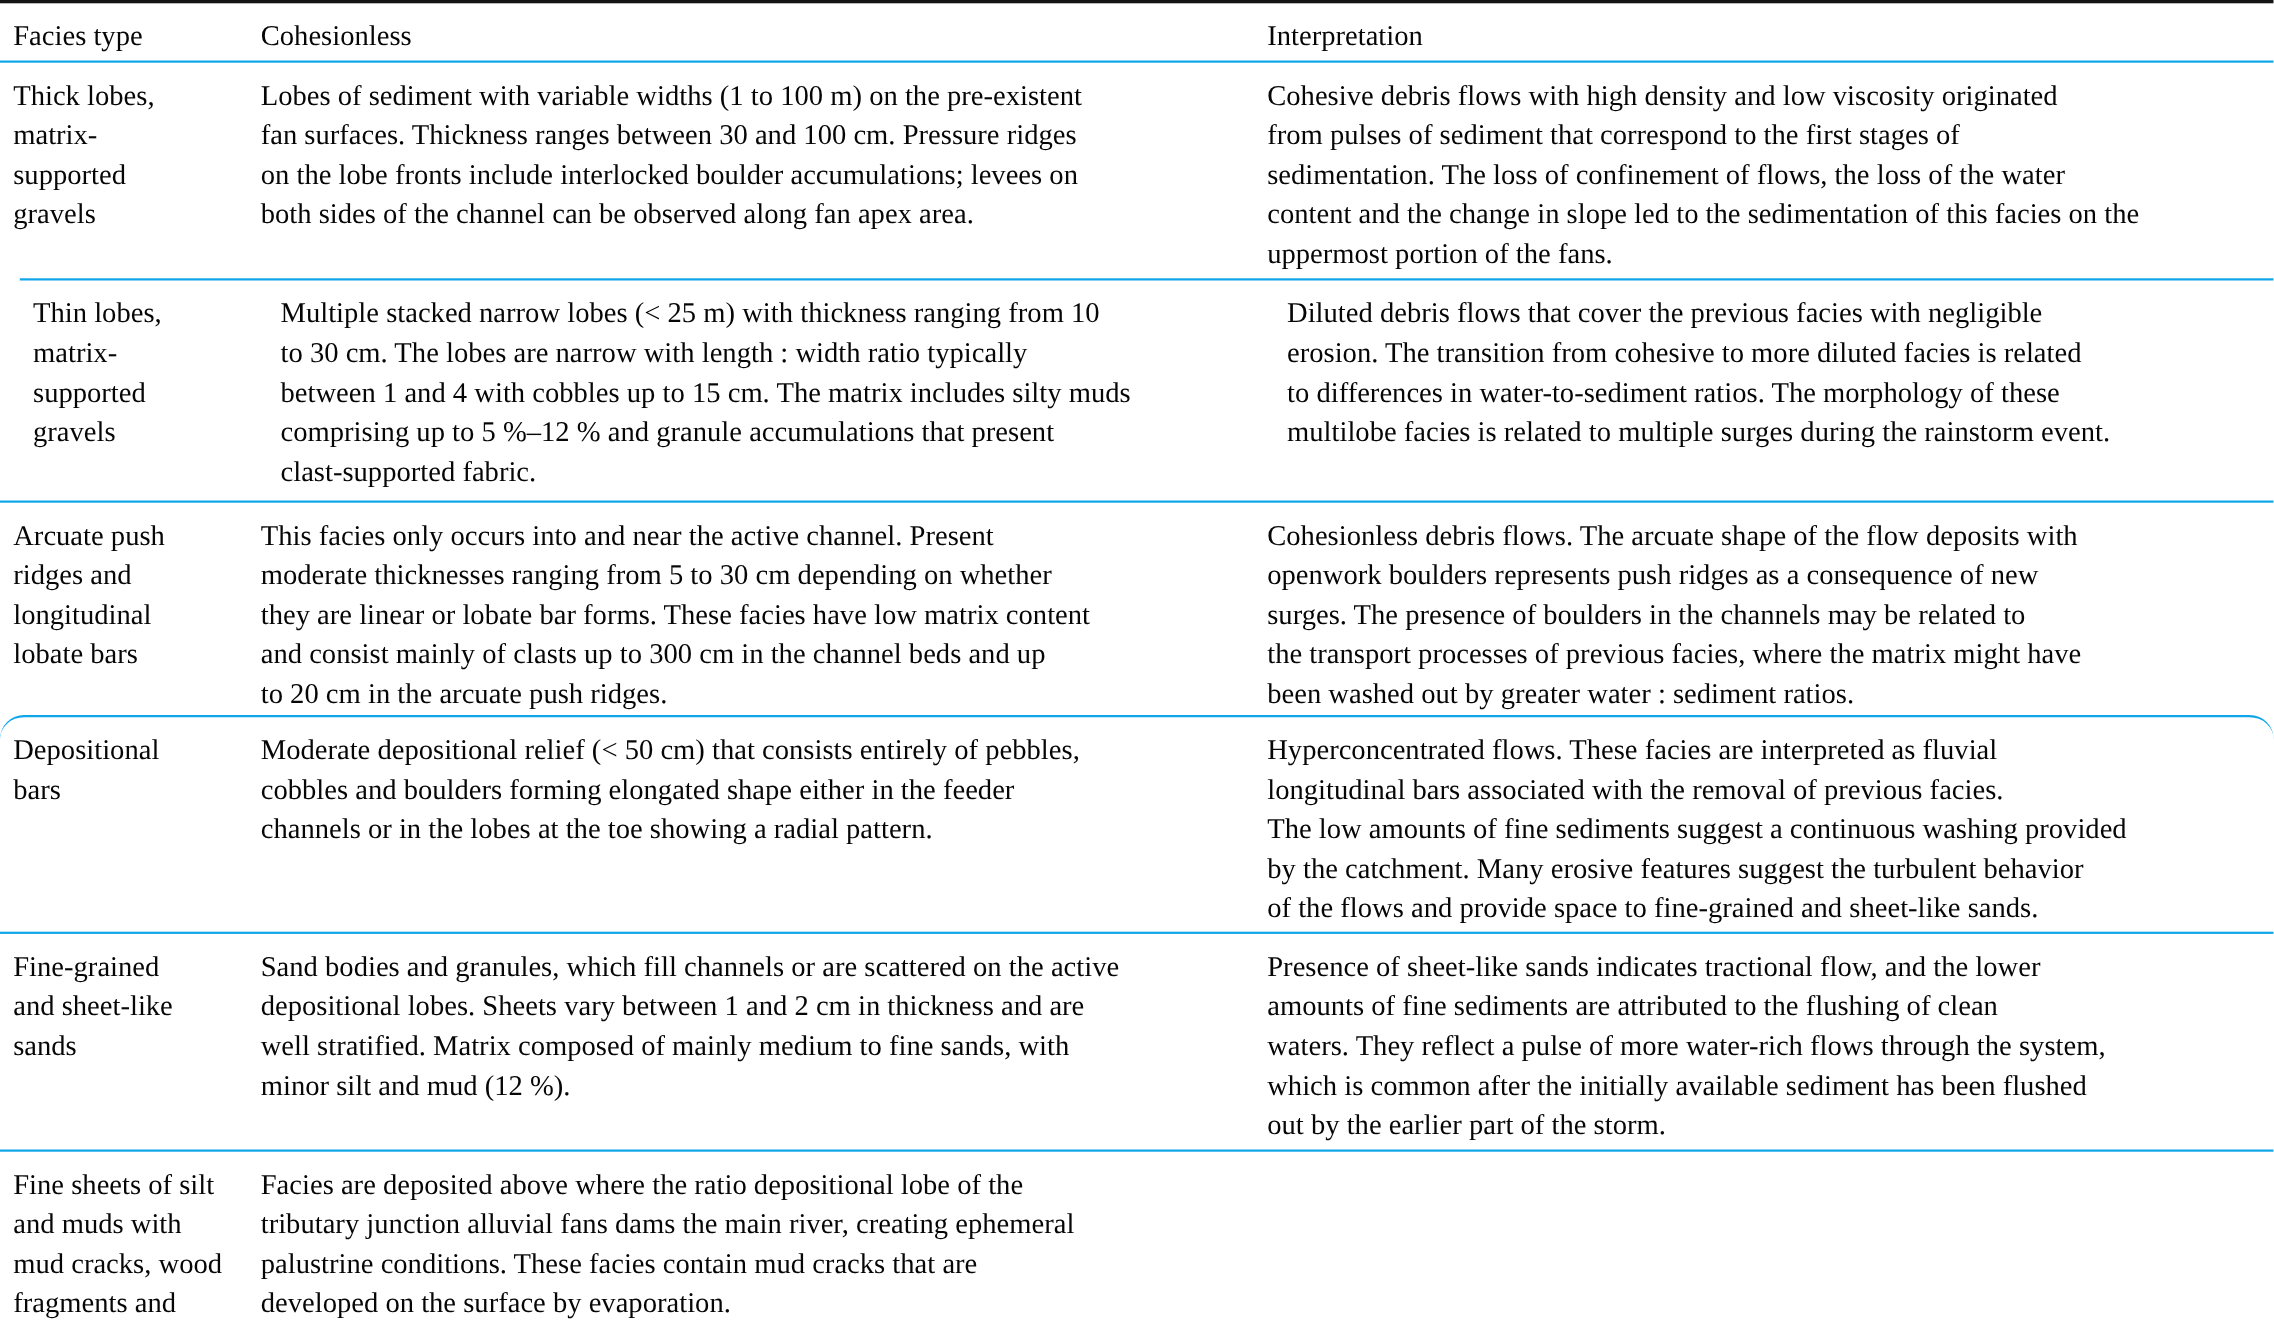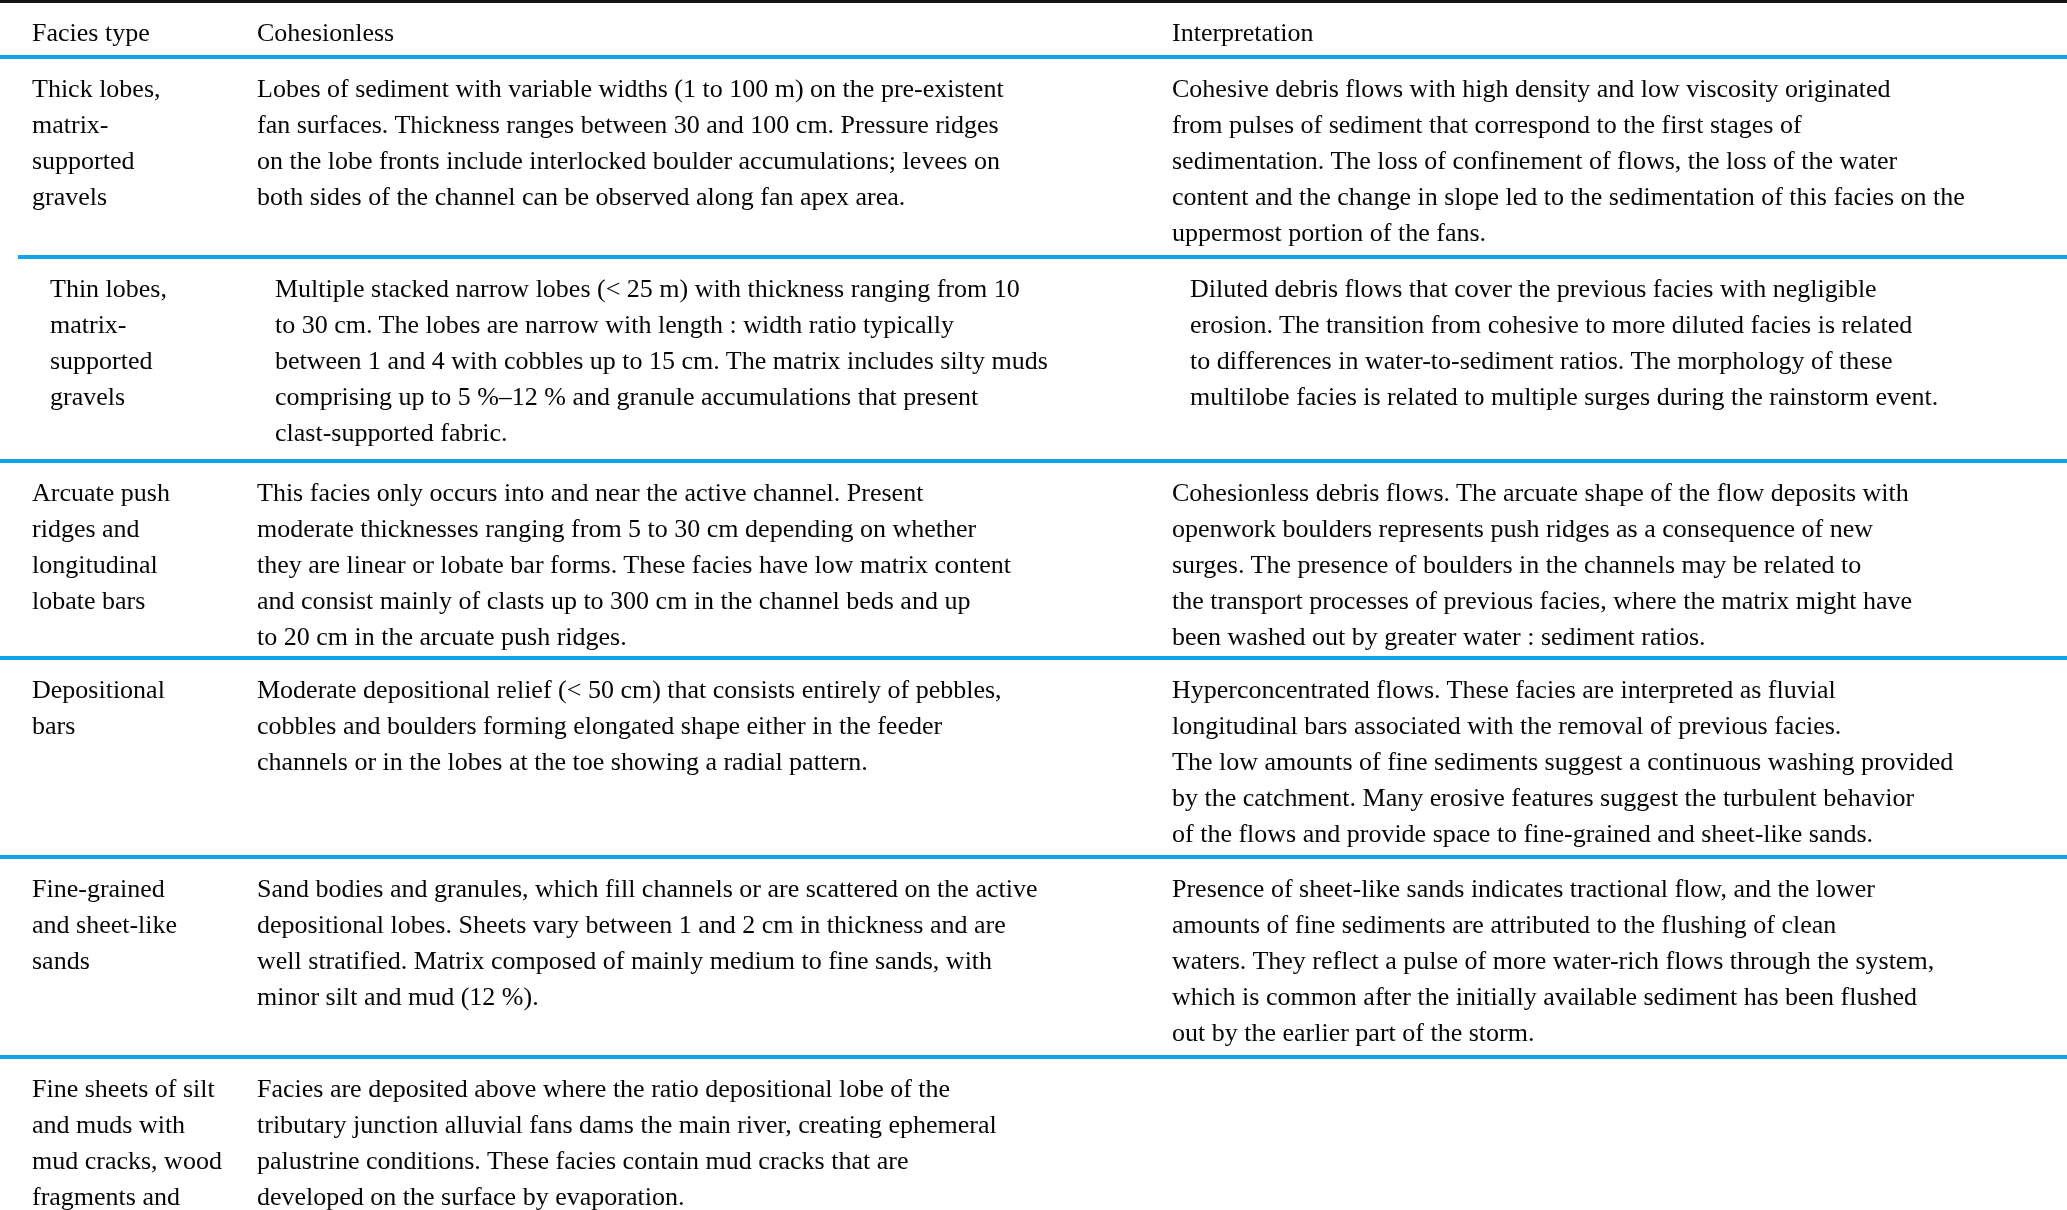--- a/index.html
+++ b/index.html
@@ -20,49 +20,49 @@
     left: 0;
     width: 2067px;
     box-sizing: border-box;
     border-top: 3px solid #141414;
     border-bottom: 4px solid #141414;
     background: #ffffff;
   }
   .trow {
     display: grid;
     grid-template-columns: 225px 915px 1fr;
-    padding-left: 32px;
+    padding-left: 12px;
     box-sizing: content-box;
   }
   .header-row {
     min-height: 52px;
     align-items: start;
   }
   .header-row .cell {
     padding-top: 12px;
     padding-bottom: 0;
   }
   .body-row {
-    border-top: 4px solid #0ea5e9;
+    border-top: 2px solid #0ea5e9;
   }
   .cell {
     font-size: 26px;
     line-height: 36px;
     white-space: pre-line;
     padding-top: 12px;
     padding-right: 24px;
     box-sizing: border-box;
   }
   .col-interp {
     padding-right: 14px;
   }
   .row-1 { min-height: 196px; }
   .row-2 { min-height: 200px; margin-left: 18px; }
   .row-3 { min-height: 193px; }
-  .row-4 { min-height: 195px; }
+  .row-4 { min-height: 195px; border-radius: 22px; }
   .row-5 { min-height: 196px; }
   .row-6 { min-height: 152px; }
 </style>
 </head>
 <body>
 
 <div class="facies-table">
 
   <div class="trow header-row">
     <div class="cell col-facies">Facies type</div>

